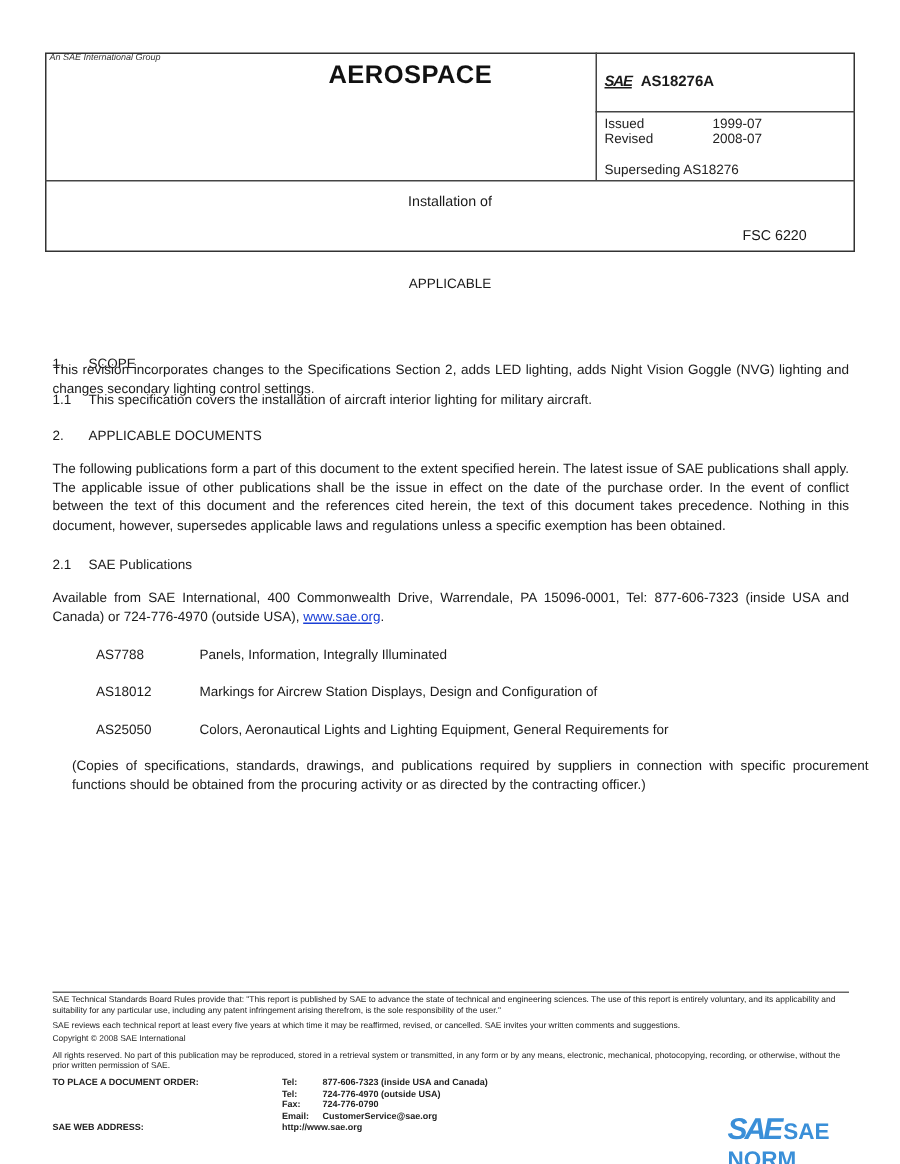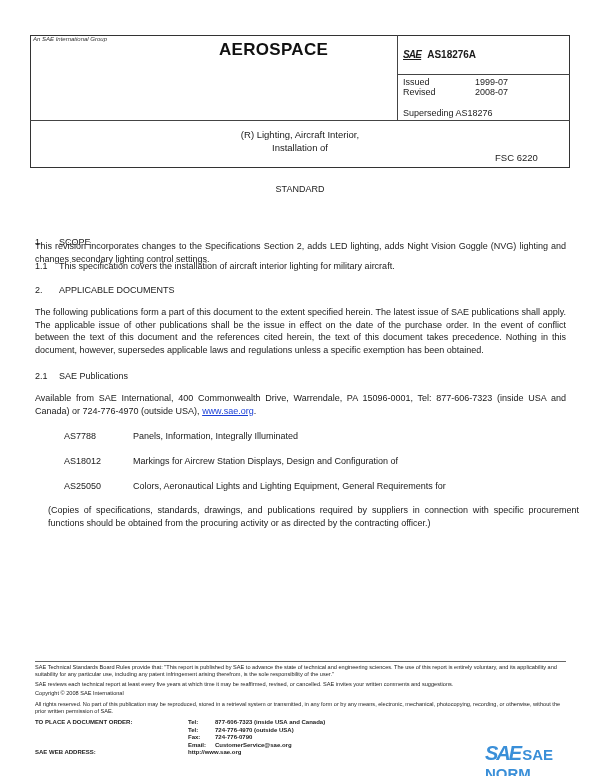--- a/index.html
+++ b/index.html
@@ -64,26 +64,25 @@
 
 <div class="meta" style="top:77px;">
   <span class="k">Issued</span><span>1999-07</span>
 </div>
 <div class="meta" style="top:87px;">
   <span class="k">Revised</span><span>2008-07</span>
 </div>
 <div class="meta" style="top:108px;">Superseding AS18276</div>
 
 <div class="subject">
-  <div>(R) Lighting, Aircraft Interior,</div>
   <div>Installation of</div>
 </div>
 <div class="fsc">FSC 6220</div>
 
-<div class="center" style="top:184px;">STANDARD</div>
+<div class="center" style="top:184px;">APPLICABLE</div>
 <div class="body-text" style="top:208px;margin-top:32px;">This revision incorporates changes to the Specifications Section 2, adds LED lighting, adds Night Vision Goggle (NVG) lighting and changes secondary lighting control settings.</div>
 
 <div class="heading" style="top:237px;">
   <span class="num">1.</span><span>SCOPE</span>
 </div>
 <div class="heading" style="top:261px;">
   <span class="num2">1.1</span><span>This specification covers the installation of aircraft interior lighting for military aircraft.</span>
 </div>
 <div class="heading" style="top:285px;">
   <span class="num">2.</span><span>APPLICABLE DOCUMENTS</span>

